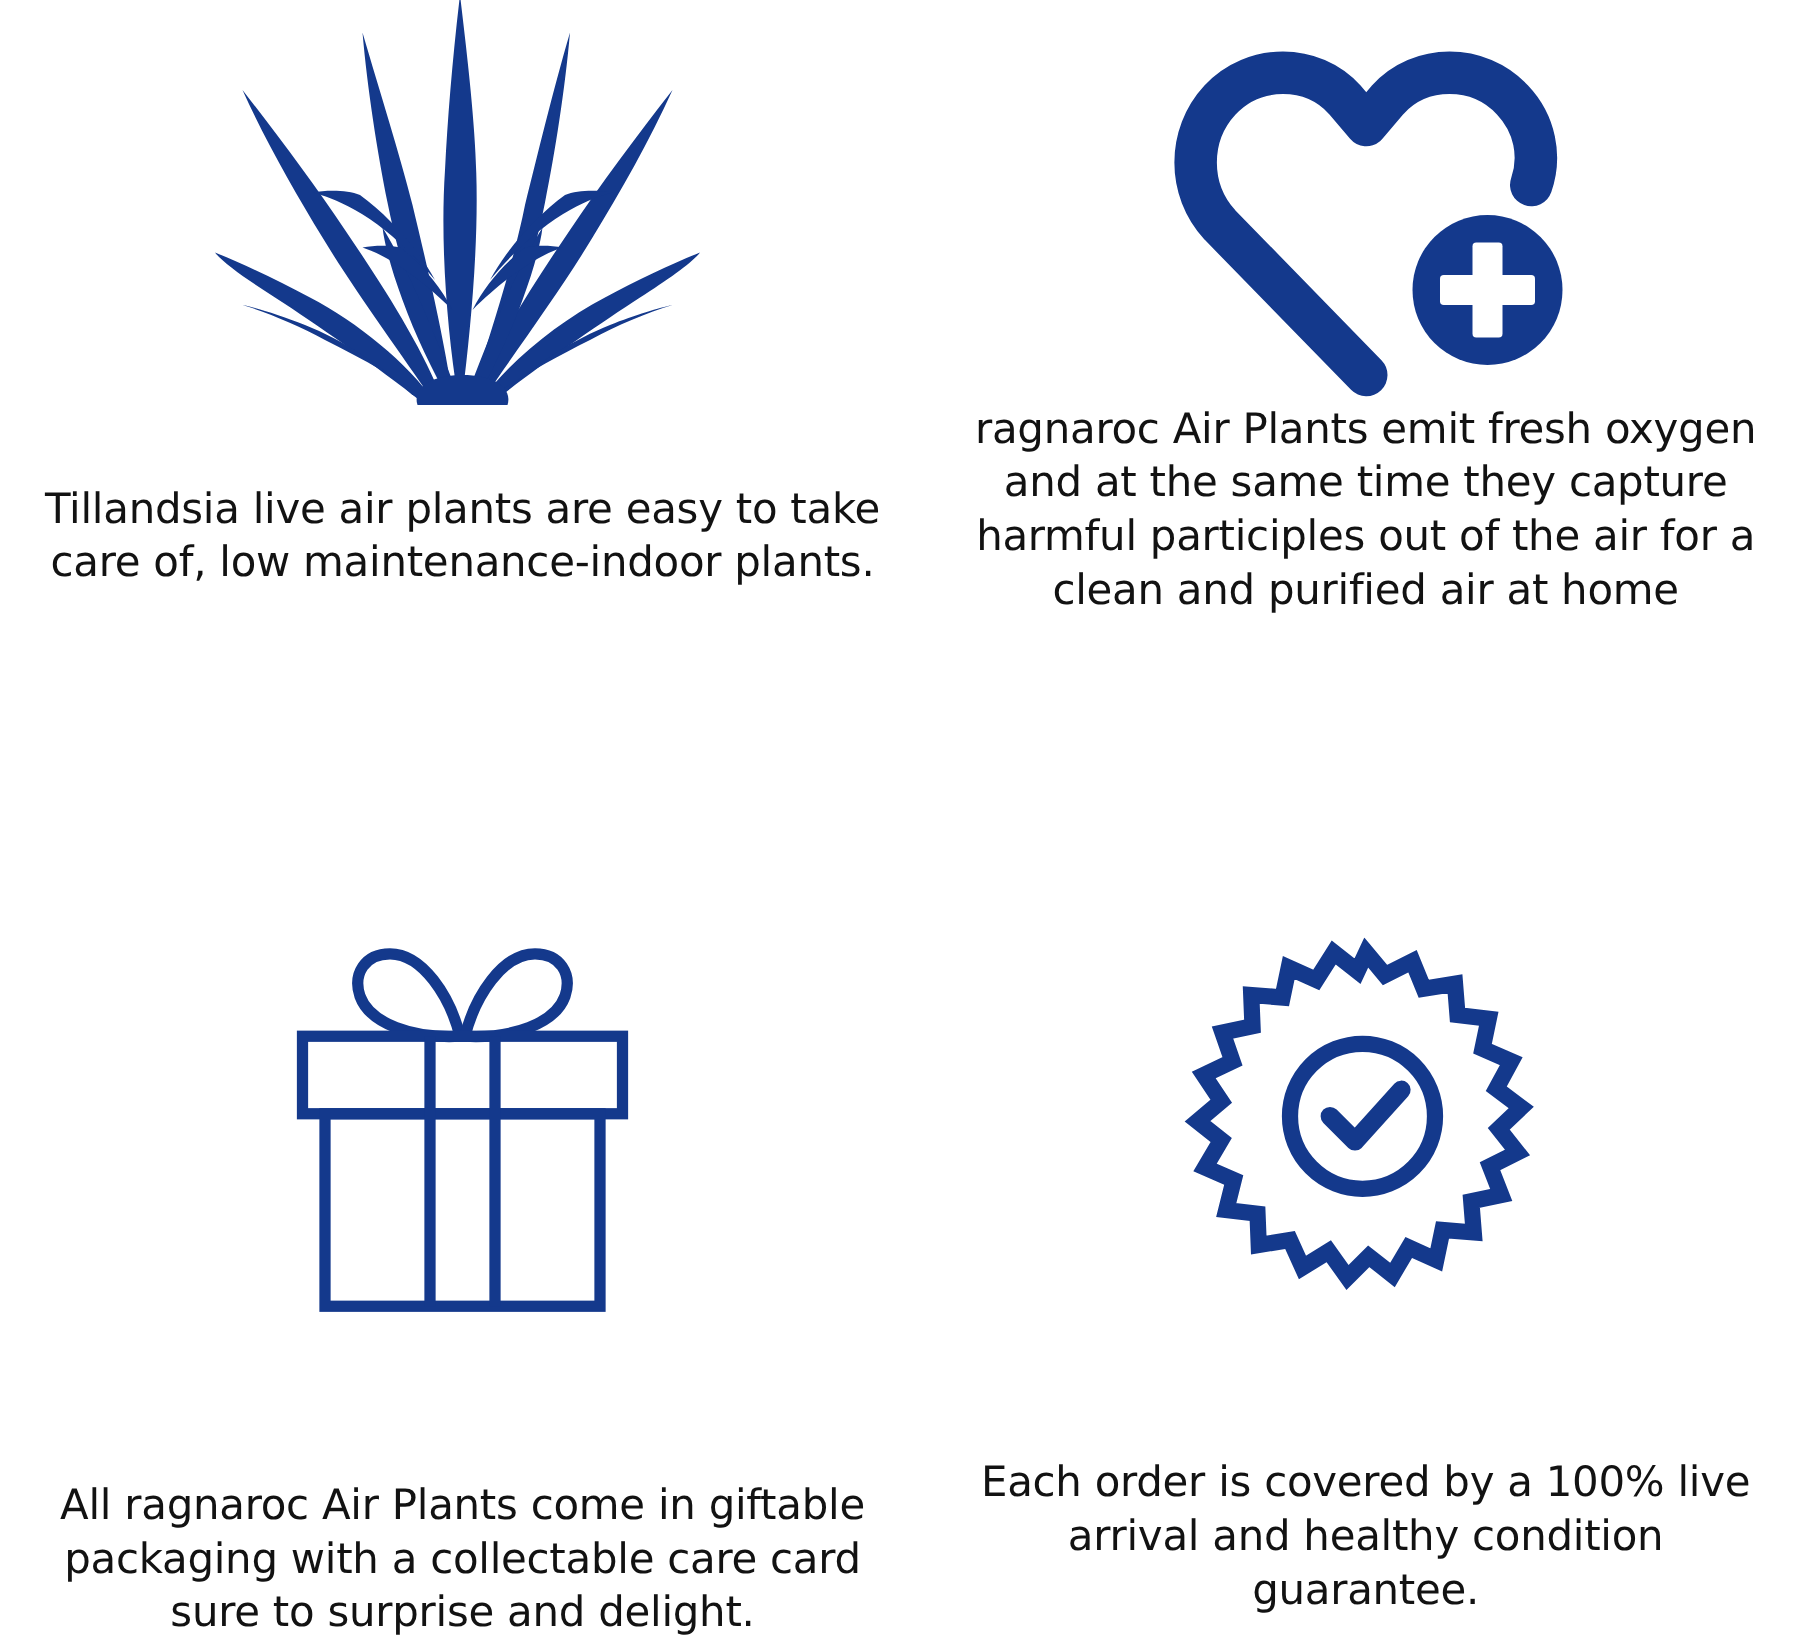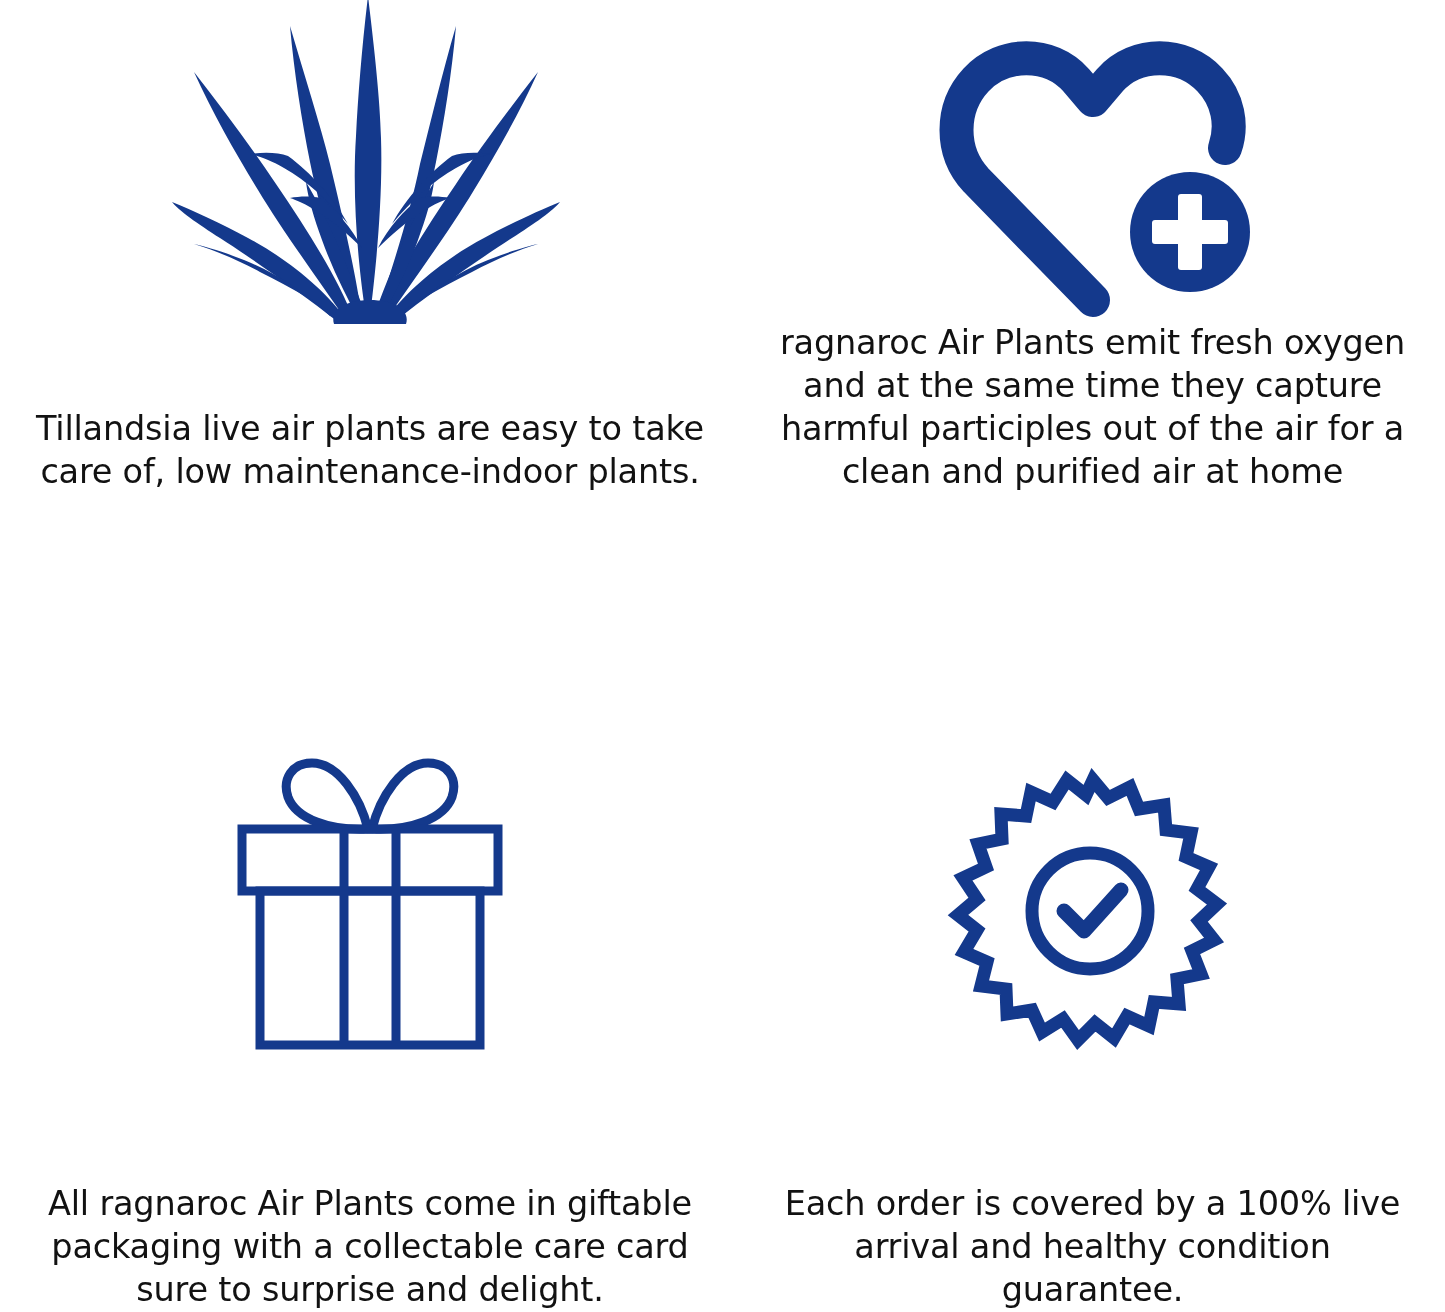--- a/index.html
+++ b/index.html
@@ -25,41 +25,41 @@
     display: flex;
     flex-direction: column;
     align-items: center;
     justify-content: flex-start;
     box-sizing: border-box;
     position: relative;
   }
   .cell-1 { padding-top: 0px; }
   .cell-2 { padding-top: 22px; }
   .cell-3 { padding-top: 100px; }
-  .cell-4 { padding-top: 110px; justify-content: flex-end; }
+  .cell-4 { padding-top: 110px; }
 
   .icon-wrap {
     display: flex;
     align-items: center;
     justify-content: center;
   }
   .icon-plant   { width: 400px; height: 340px; margin-top: -14px; }
   .icon-heart   { width: 330px; height: 300px; }
   .icon-gift    { width: 340px; height: 330px; }
   .icon-badge   { width: 300px; height: 290px; }
 
   .caption {
     text-align: center;
     font-size: 33.5px;
     line-height: 1.28;
     color: #121212;
     font-family: "DejaVu Sans", sans-serif;
     letter-spacing: -0.2px;
   }
-  .cap-1 { width: 740px; margin-top: 82px; }
+  .cap-1 { width: 740px; margin-top: 60px; }
   .cap-2 { width: 672px; }
   .cap-3 { width: 690px; margin-top: 108px; }
   .cap-4 { width: 630px; margin-top: 120px; }
 </style>
 </head>
 <body>
 
 <div class="grid">
 
   <div class="cell cell-1">

